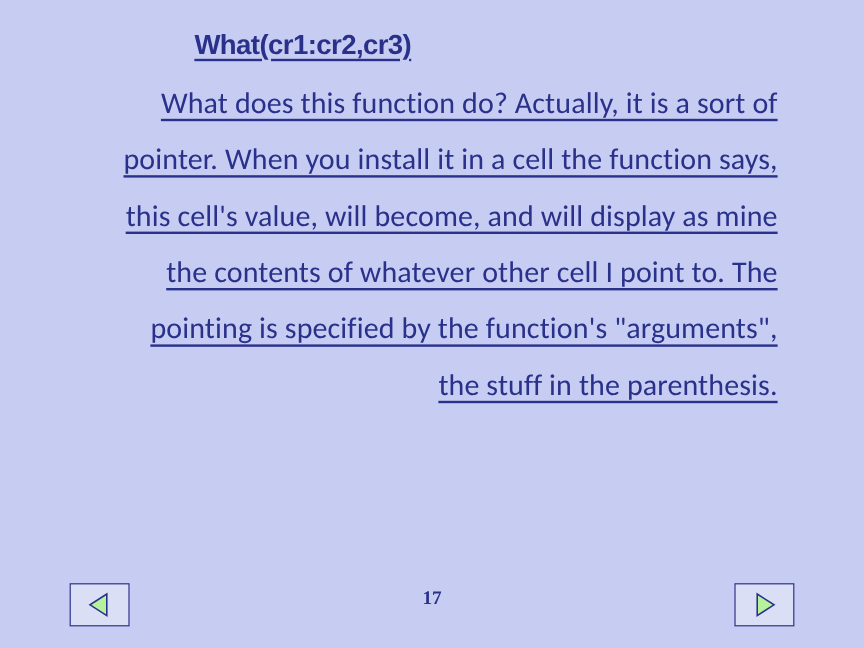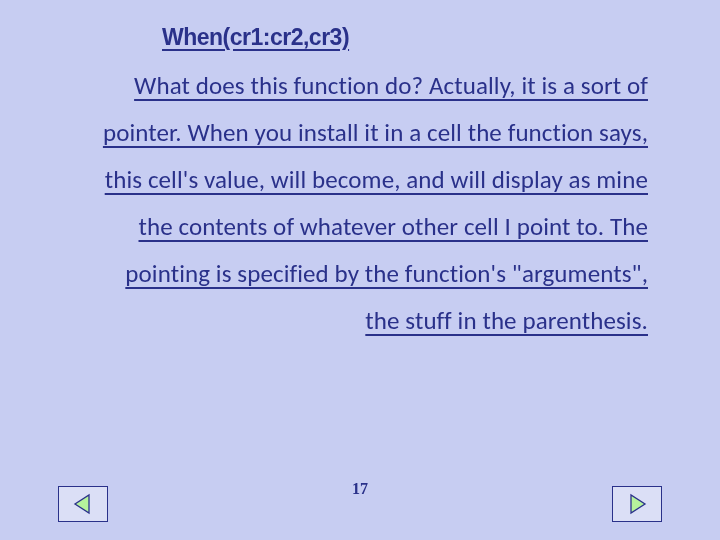--- a/index.html
+++ b/index.html
@@ -39,21 +39,21 @@
     text-decoration: underline;
     text-decoration-color: #2a318a;
     text-underline-offset: 5px;
     letter-spacing: 0.1px;
     text-align: right;
   }
   .page-number {
     position: absolute;
     left: 0;
     right: 0;
-    bottom: 42px;
+    bottom: 32px;
     text-align: center;
     font-family: Georgia, "Times New Roman", serif;
     font-weight: 700;
     font-size: 16px;
     color: #2a318a;
   }
   .nav-btn {
     position: absolute;
     bottom: 18px;
     width: 50px;
@@ -67,21 +67,21 @@
   }
   .nav-prev { left: 58px; }
   .nav-next { right: 58px; }
   .nav-btn svg { display: block; }
 </style>
 </head>
 <body>
 
 <div class="slide">
 
-  <div class="title">When(cr1:cr2,cr3)</div>
+  <div class="title">What(cr1:cr2,cr3)</div>
 
   <div class="body">What does this function do?  Actually, it is a sort of pointer.  When you install it in a cell the function says, this cell's value, will become, and will display as mine the contents of  whatever other cell I point to.  The pointing is specified by the function's "arguments", the stuff in the parenthesis.</div>
 
   <div class="page-number">17</div>
 
   <div class="nav-btn nav-prev">
     <span>
       <svg width="22" height="22" viewBox="0 0 22 22">
         <polygon points="17,2 17,20 3,11" fill="#b6f29c" stroke="#2a318a" stroke-width="1.3"></polygon>
       </svg>

